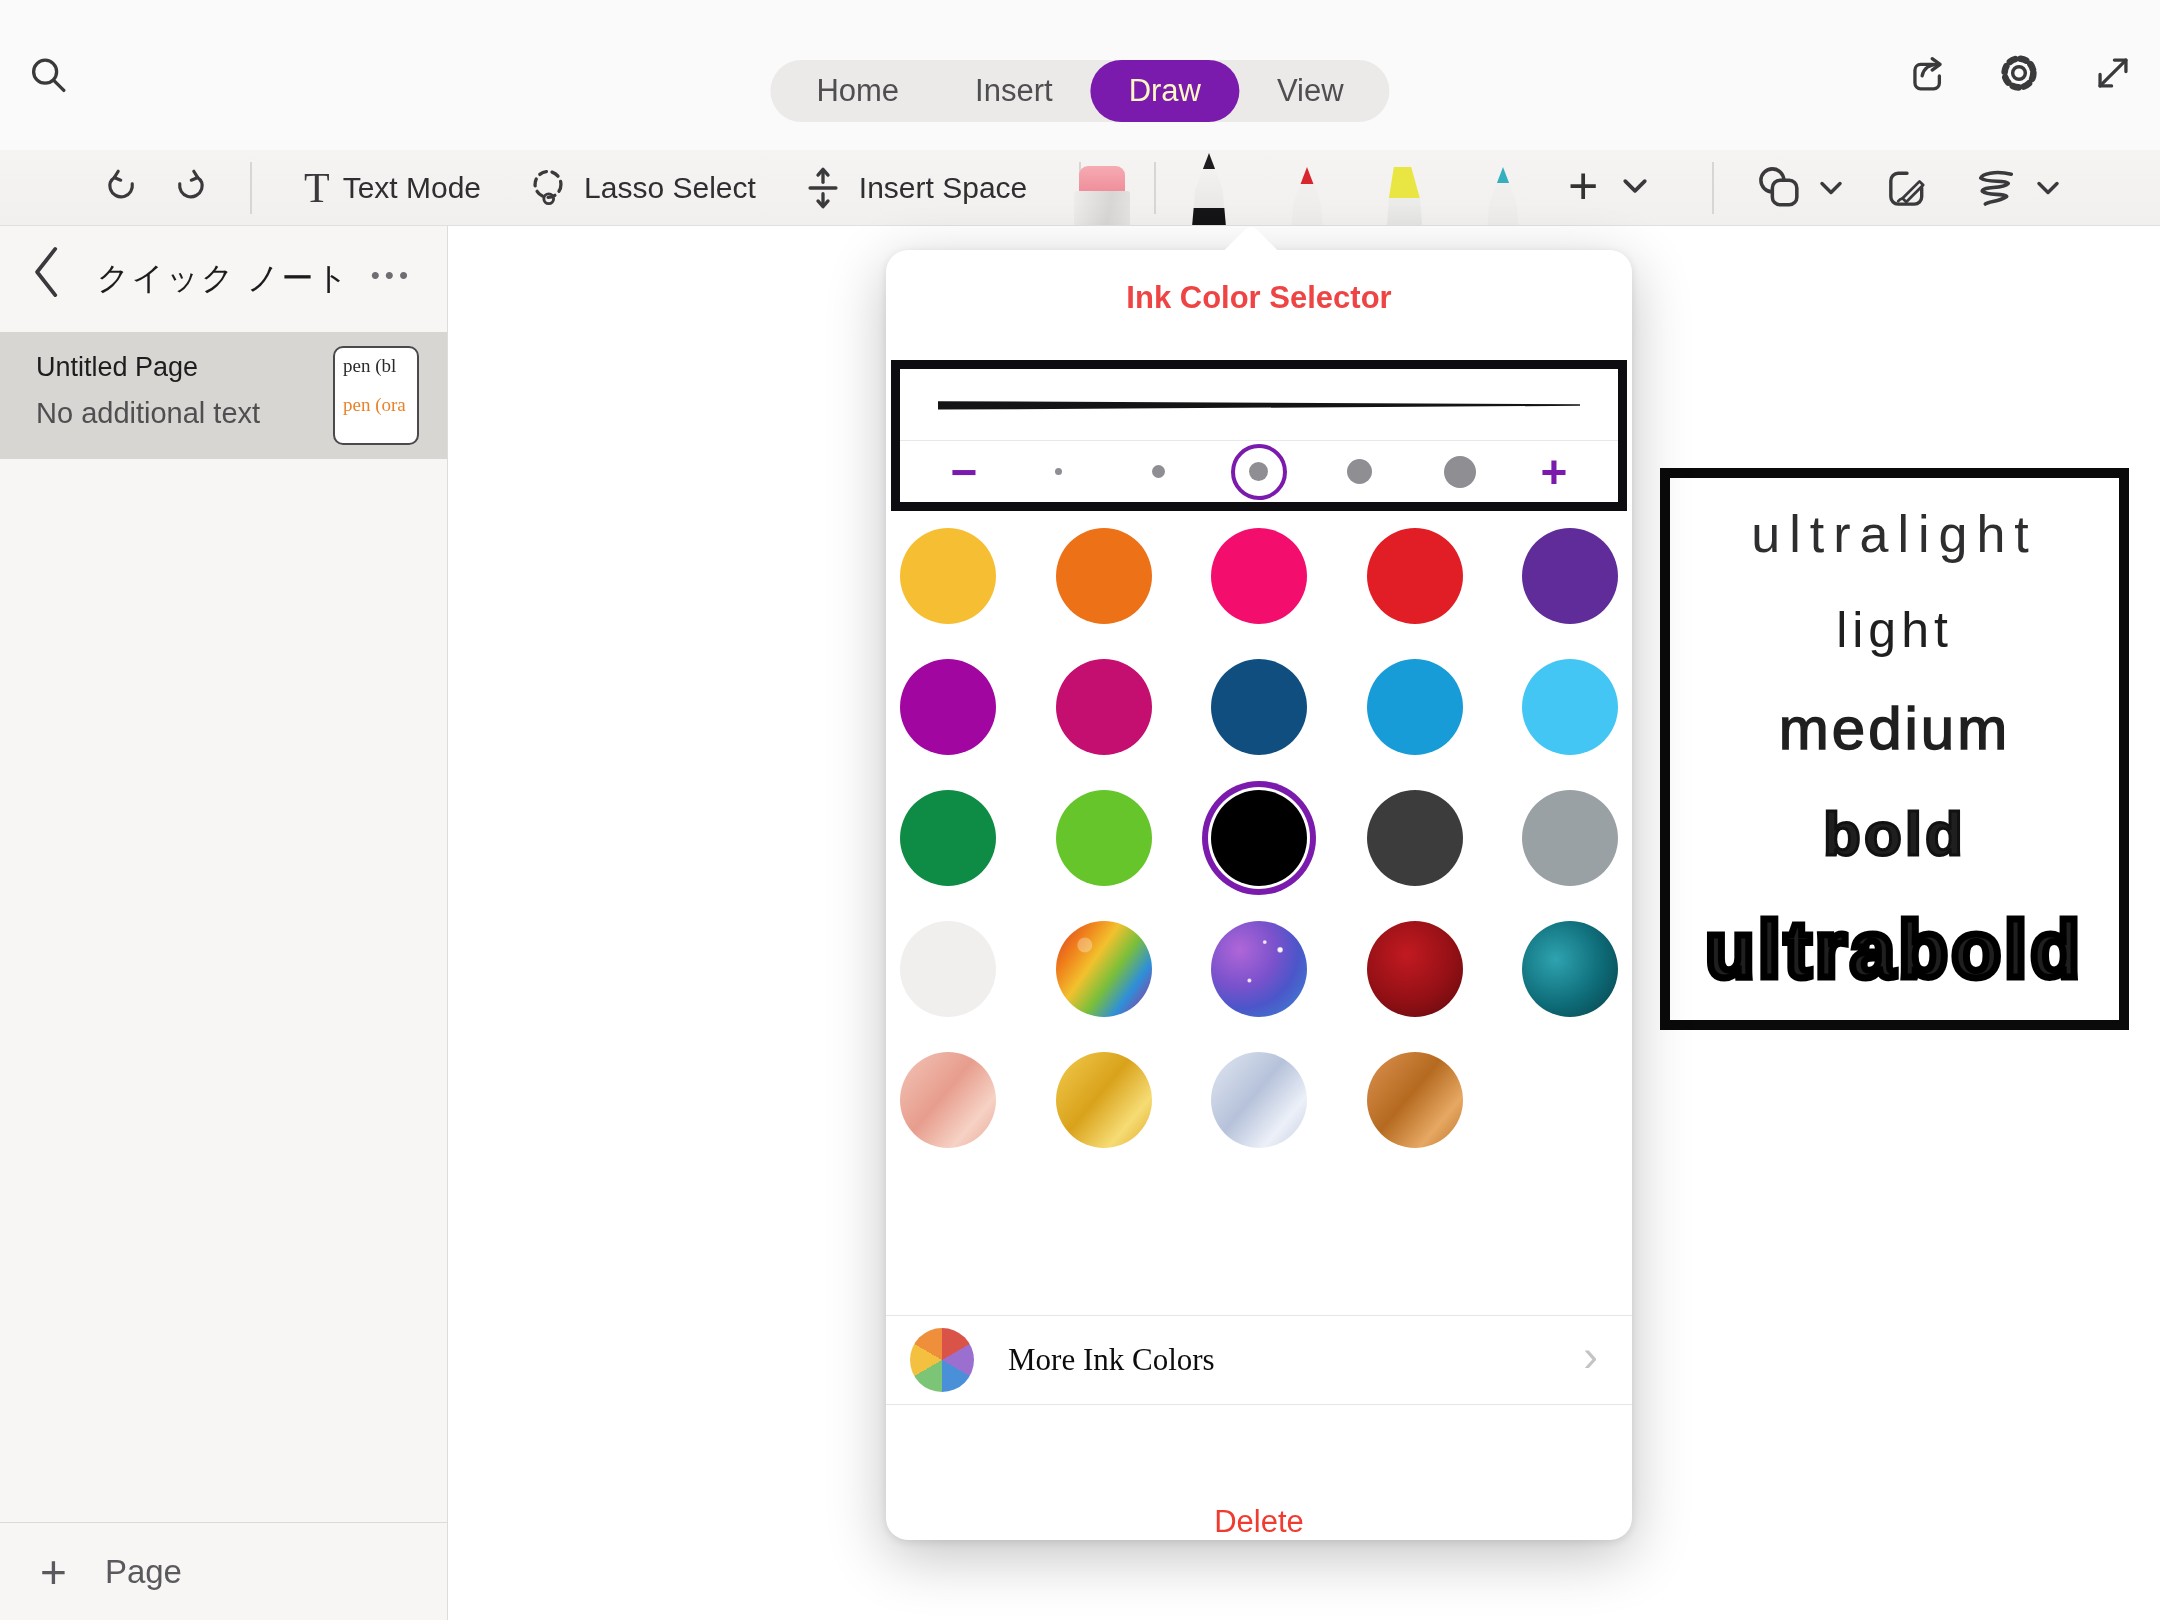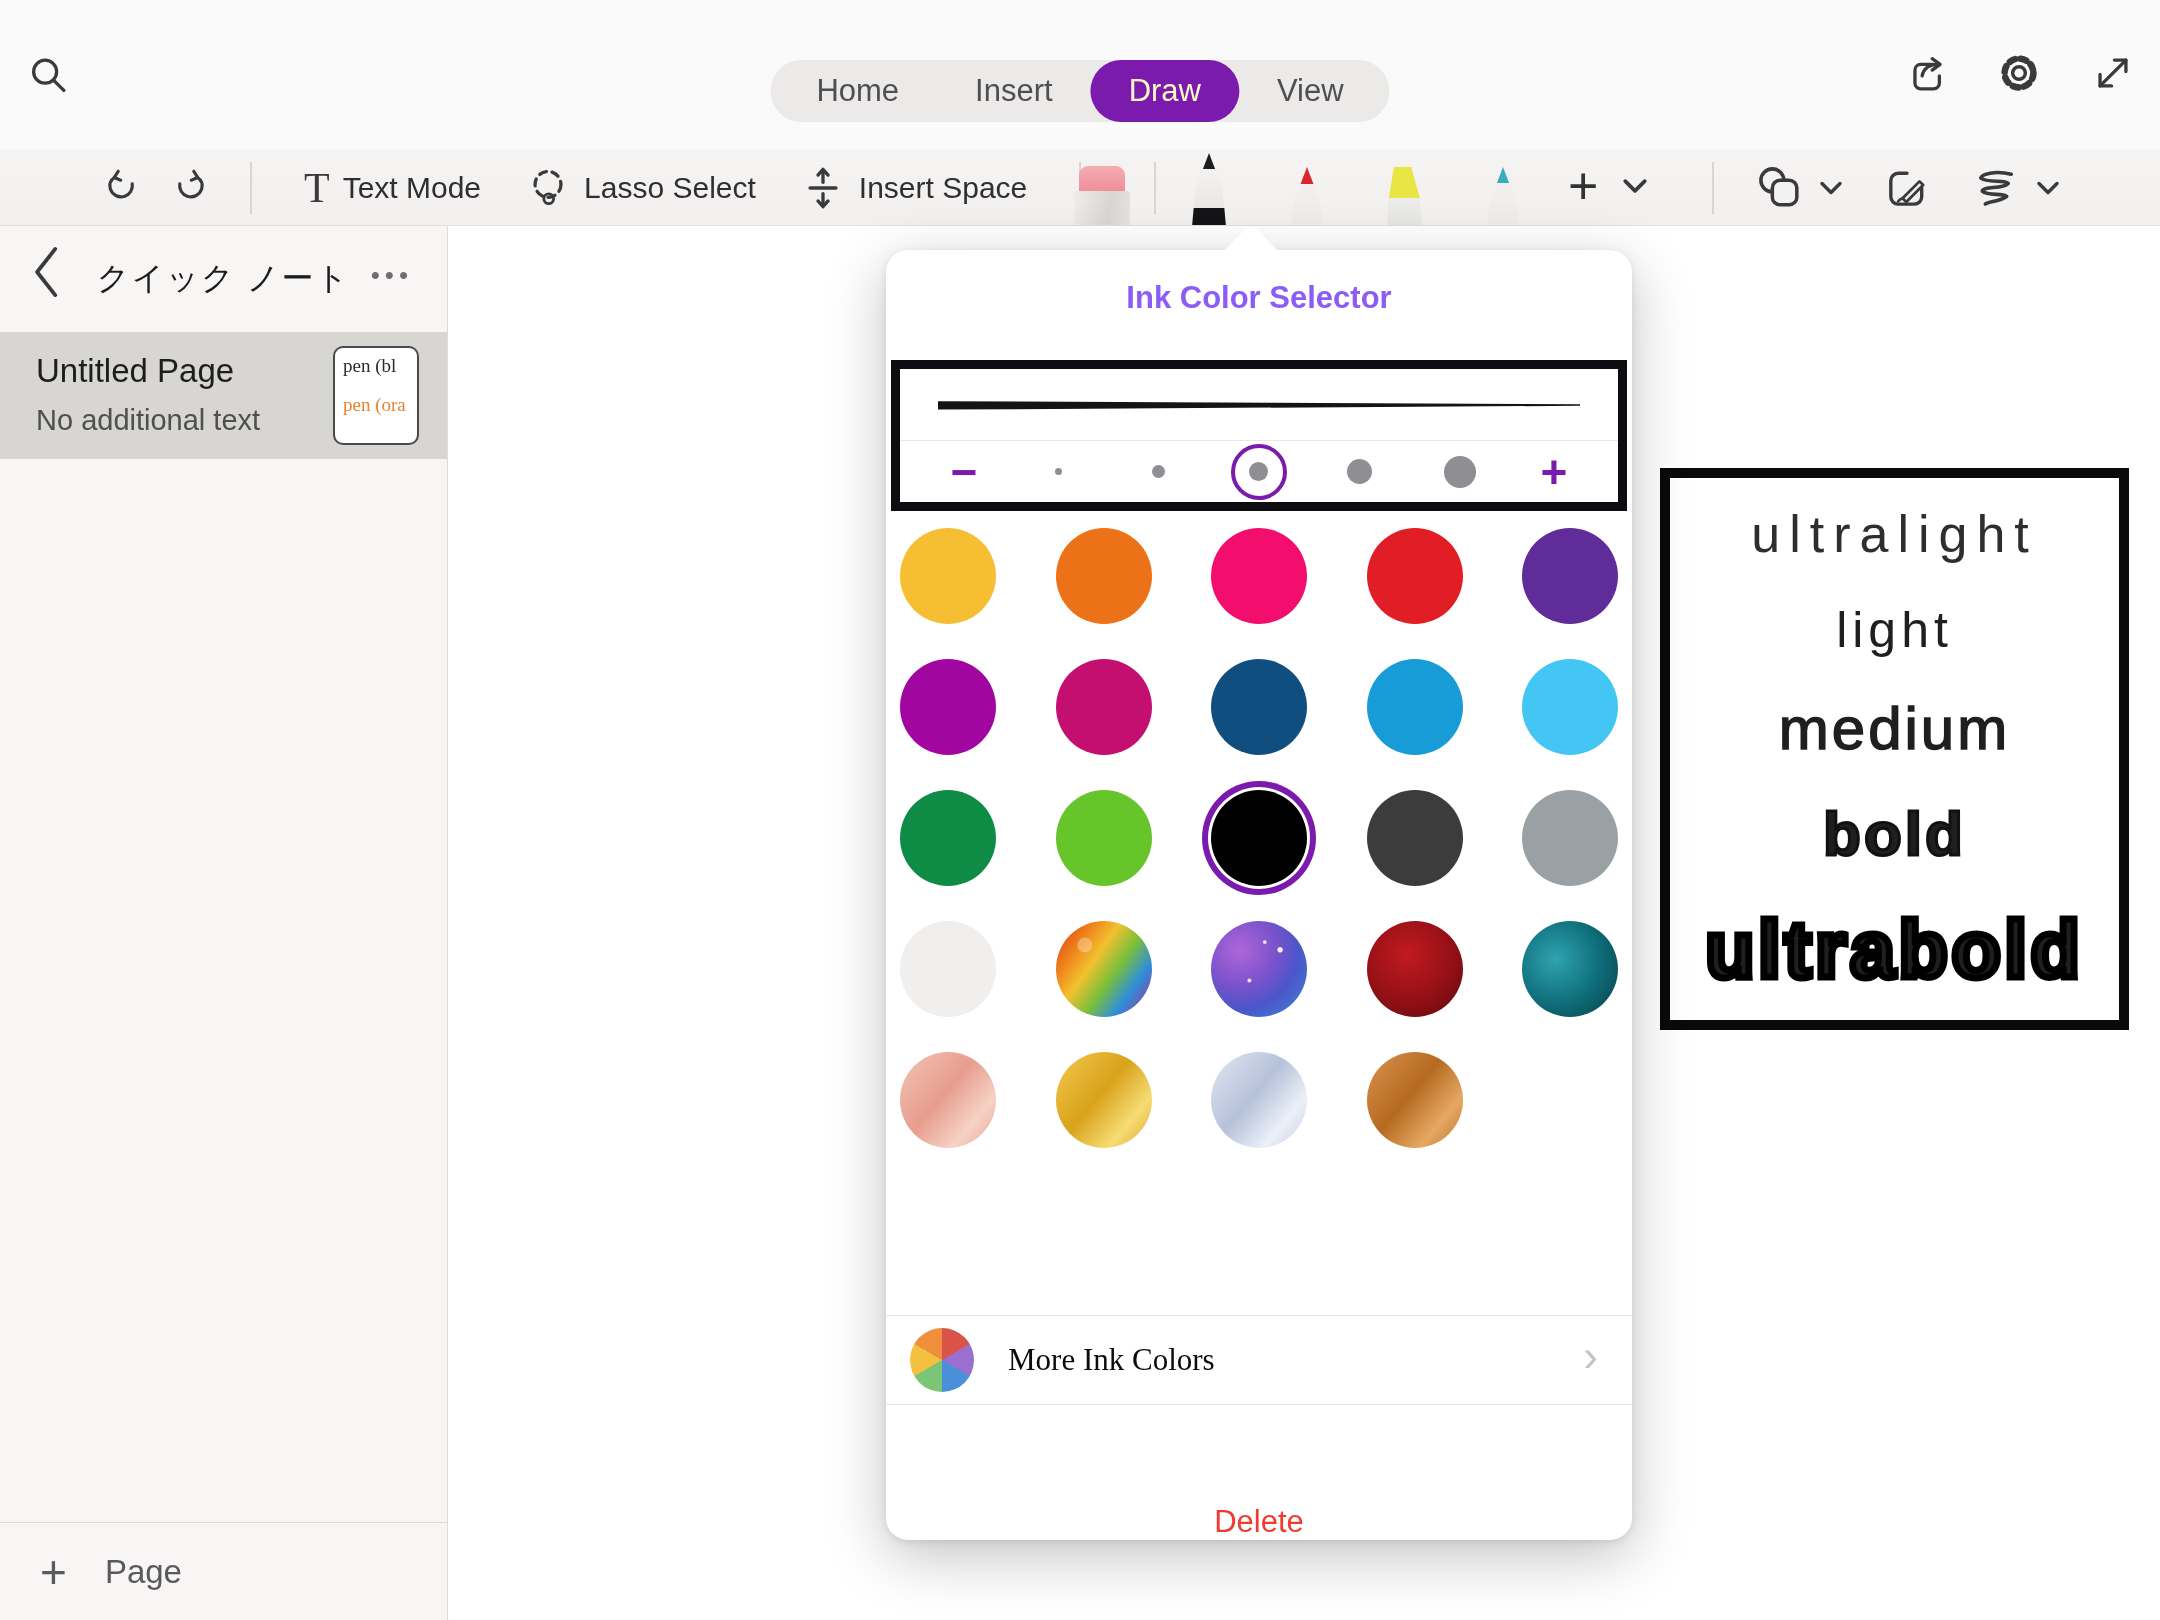--- a/index.html
+++ b/index.html
@@ -53,21 +53,21 @@
   .chev-down { margin-left:10px; }
 
   
   .sidebar { position:absolute; left:0; top:226px; width:448px; bottom:0;
     background:#f7f6f4; border-right:1px solid #dedcda; }
   .sb-header { height:106px; display:flex; align-items:center; position:relative; }
   .sb-back { position:absolute; left:30px; top:18px; width:50px; height:70px; cursor:pointer; }
   .sb-title { width:100%; text-align:center; font-size:32px; color:#1c1c1e; letter-spacing:2px; }
   .sb-more { position:absolute; right:34px; top:34px; font-size:26px; letter-spacing:5px; color:#6e6e72; cursor:pointer; }
   .sb-item { height:127px; background:#d8d6d3; position:relative; padding:20px 0 0 36px; cursor:pointer; }
-  .sb-item-title { font-size:33px; font-weight:500; color:#1d1d1f; }
+  .sb-item-title { font-size:27px; font-weight:500; color:#1d1d1f; }
   .sb-item-sub { font-size:29px; color:#4f4f52; margin-top:14px; }
   .thumb { position:absolute; right:28px; top:14px; width:86px; height:99px; background:#fff;
     border:2px solid #4a4a4c; border-radius:10px; overflow:hidden; padding:8px 0 0 8px; }
   .thumb-line { font-size:19px; white-space:nowrap; line-height:1.1; display:block;font-family:Liberation Serif, serif; }
   .thumb-line + .thumb-line { margin-top:18px; }
   .sb-footer { position:absolute; left:0; right:0; bottom:0; height:98px; border-top:1px solid #dddbd9;
     display:flex; align-items:center; padding-left:40px; gap:38px; cursor:pointer; }
   .sb-footer .plus-glyph { color:#5a5a5e; font-size:46px; }
   .sb-footer-label { font-size:33px; color:#5a5a5e; }
 
@@ -82,21 +82,21 @@
   .w-medium { font-size:60px; letter-spacing:3px; -webkit-text-stroke:1.5px #1f1f1f; }
   .w-bold { font-size:62px; font-weight:bold; -webkit-text-stroke:3px #111; letter-spacing:3px; }
   .w-ultrabold { font-size:80px; font-weight:bold; -webkit-text-stroke:7px #000; letter-spacing:4px; }
 
   
   .popover { position:absolute; left:886px; top:250px; width:746px; height:1290px;
     background:#fff; border-radius:22px; z-index:20;
     box-shadow:0 16px 60px rgba(0,0,0,.24), 0 2px 8px rgba(0,0,0,.10); }
   .pop-arrow { position:absolute; top:-16px; left:340px; width:50px; height:50px;
     background:#fff; transform:rotate(45deg); border-radius:8px; }
-  .pop-title { position:relative; text-align:center; padding-top:30px; font-size:31px; font-weight:bold; color:#8b5cf6; }
+  .pop-title { position:relative; text-align:center; padding-top:30px; font-size:31px; font-weight:bold; color:#ef4444; }
   .size-box { margin:44px 5px 0; height:151px; border:9px solid #0c0c11; background:#fff; }
   .size-preview { height:71px; padding:0 38px; display:flex; align-items:center; }
   .size-preview svg { width:100%; height:40px; }
   .size-divider { height:1px; background:#e8e8e8; }
   .dots-row { height:61px; display:flex; align-items:center; justify-content:space-between; padding:0 42px; }
   .pm-glyph { font-size:46px; font-weight:bold; color:var(--accent); line-height:1; cursor:pointer; width:44px; text-align:center; }
   .dotwrap { width:56px; height:56px; display:flex; align-items:center; justify-content:center; border-radius:50%; cursor:pointer; }
   .dotwrap.sel { border:4px solid var(--accent); }
   .dot { background:#8e8e93; border-radius:50%; }
 

